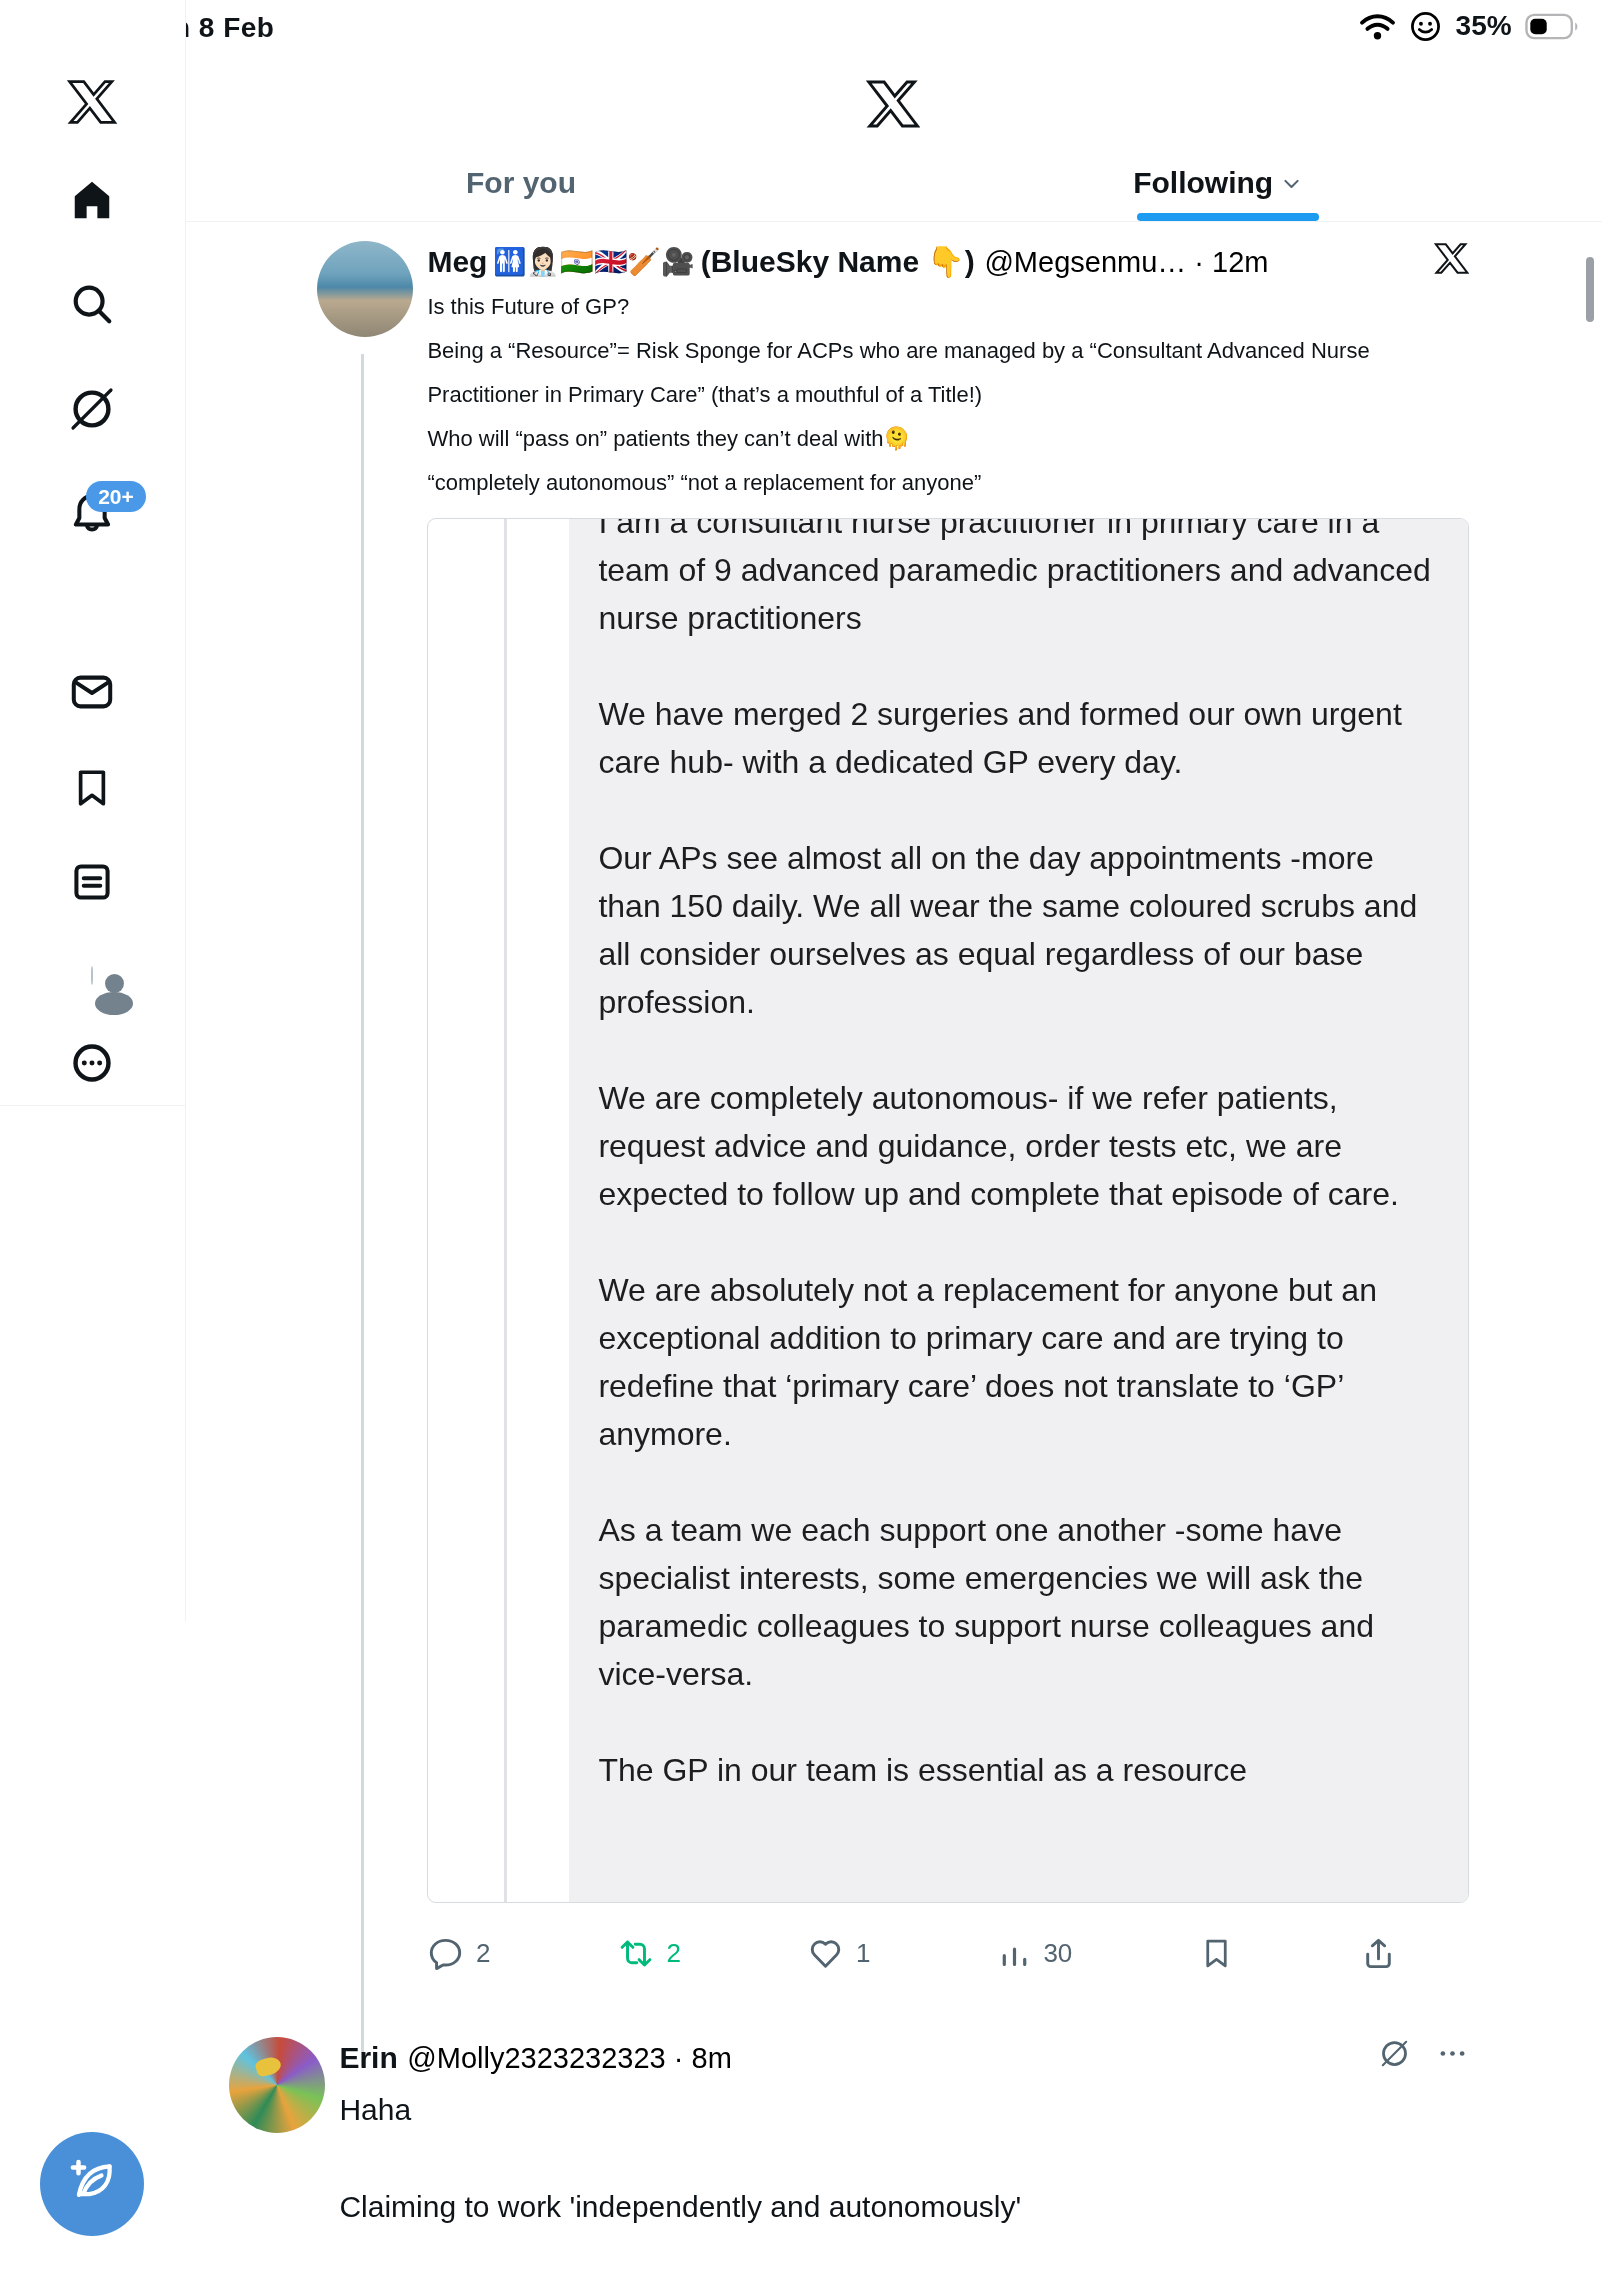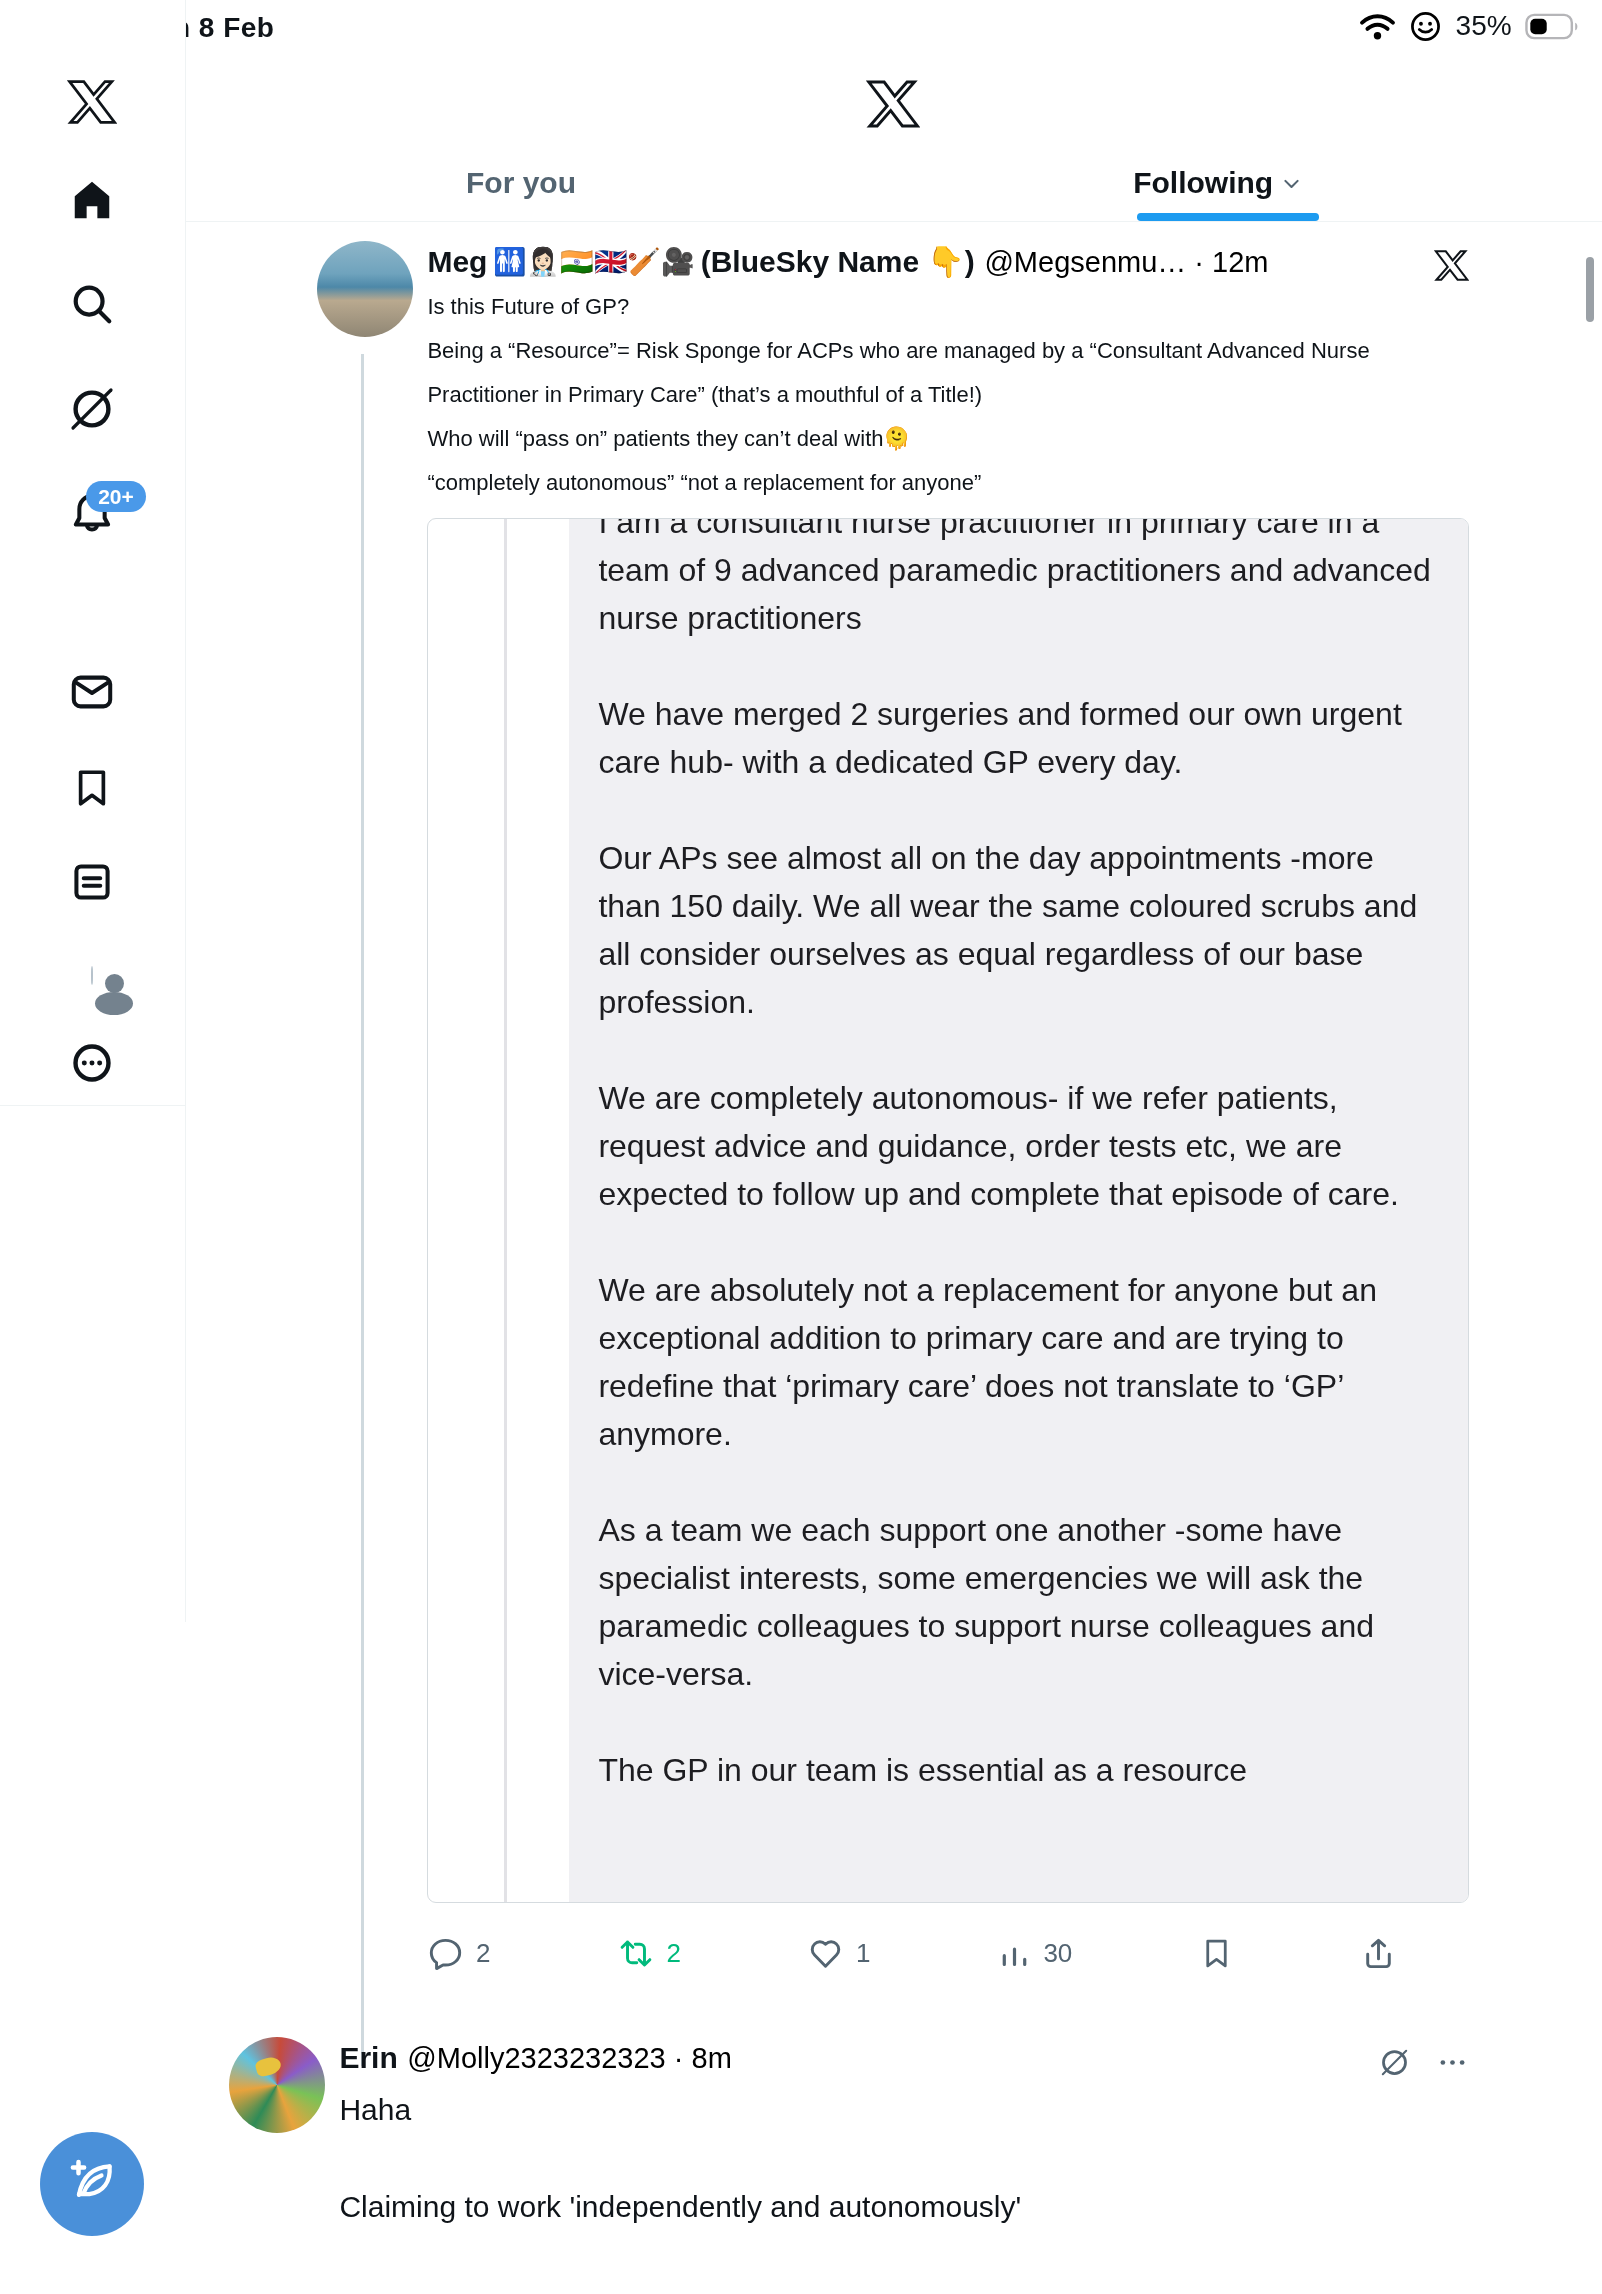--- a/index.html
+++ b/index.html
@@ -7,21 +7,21 @@
     width:1602px;height:2294px;position:relative;overflow:hidden;
     background:#ffffff;color:#0f1419;
     font-family:"Liberation Sans","DejaVu Sans",sans-serif;
   }
   svg{display:block;}
   
   .statusbar{position:absolute;left:0;top:0;width:1602px;height:58px;}
   .sb-left{position:absolute;left:29px;top:11.5px;font-size:28px;font-weight:600;letter-spacing:0.5px;}
   .sb-date{margin-left:33px;font-weight:600;}
   .sb-right{position:absolute;right:21px;top:9.6px;display:flex;align-items:center;gap:13.4px;}
-  .sb-batt-pct{font-size:28px;font-weight:400;}
+  .sb-batt-pct{font-size:28px;font-weight:700;}
   
   .sidebar{position:absolute;left:0;top:0;width:185px;height:1622px;border-right:1px solid #eff3f4;background:#fff;}
   .side-ic{position:absolute;left:92px;transform:translate(-50%,-50%);}
   .side-divider{position:absolute;left:0;top:1105px;width:185px;height:1px;background:#eff3f4;}
   .notif-badge{
     position:absolute;left:86px;top:481px;min-width:60px;height:31px;box-sizing:border-box;
     background:#4a99e9;color:#fff;border-radius:15.4px;font-size:21px;font-weight:700;
     display:flex;align-items:center;justify-content:center;padding:0 9.6px;z-index:2;
   }
   .avatar-self{width:44px;height:38px;background:#ccd6dd;border-radius:50%;position:relative;overflow:hidden;border:1px solid #b6c2cb;}
@@ -40,21 +40,21 @@
   .tab-following{left:917px;width:231px;text-align:center;color:#0f1419;font-weight:800;display:flex;align-items:center;justify-content:center;gap:7.7px;}
   .tab-underline{position:absolute;left:952px;bottom:0;width:182px;height:7.7px;border-radius:3.8px;background:#1d9bf0;}
   .thread-line{position:absolute;left:176px;top:296px;width:2.9px;height:1712px;background:#cfd9de;}
   
   .article{display:flex;padding:19px 133px 0 132px;position:relative;}
   .avatar{width:96px;height:96px;border-radius:50%;flex:0 0 96px;position:relative;overflow:hidden;z-index:2;}
   .avatar-meg{background:linear-gradient(180deg,#8fb6c9 0%,#6fa3bd 34%,#4d88a8 48%,#b9a98f 62%,#8f8674 100%);}
   .avatar-erin{background:conic-gradient(from 210deg,#2e8b57,#e8a33d,#5ec3e0,#c74b3a,#8a5cc9,#79c257,#e8a33d,#2e8b57);}
   .avatar-erin::before{content:"";position:absolute;left:27px;top:21px;width:25px;height:17.3px;background:#e8c23d;border-radius:40% 60% 60% 40%;transform:rotate(-15deg);}
   .tw-body{flex:1;margin-left:14.4px;min-width:0;position:relative;}
-  .name-row{display:flex;align-items:flex-end;font-size:30px;line-height:42px;white-space:nowrap;}
+  .name-row{display:flex;align-items:flex-start;font-size:30px;line-height:42px;white-space:nowrap;}
   .name{font-weight:800;}
   .name-emojis{font-size:27px;margin:0 5.8px;}
   .handle{color:#000000;font-weight:400;margin-left:9.6px;font-size:29px;overflow:hidden;text-overflow:ellipsis;}
   .name-row-right{margin-left:auto;display:flex;align-items:center;gap:25px;color:#536471;}
   .tw-text{font-size:22px;line-height:44px;white-space:pre-line;margin-top:1.9px;color:#0f1419;}
   
   .card{
     margin-top:13.4px;height:1383px;border:1px solid #d5dbdf;border-radius:9px;
     overflow:hidden;position:relative;background:#ffffff;
   }

